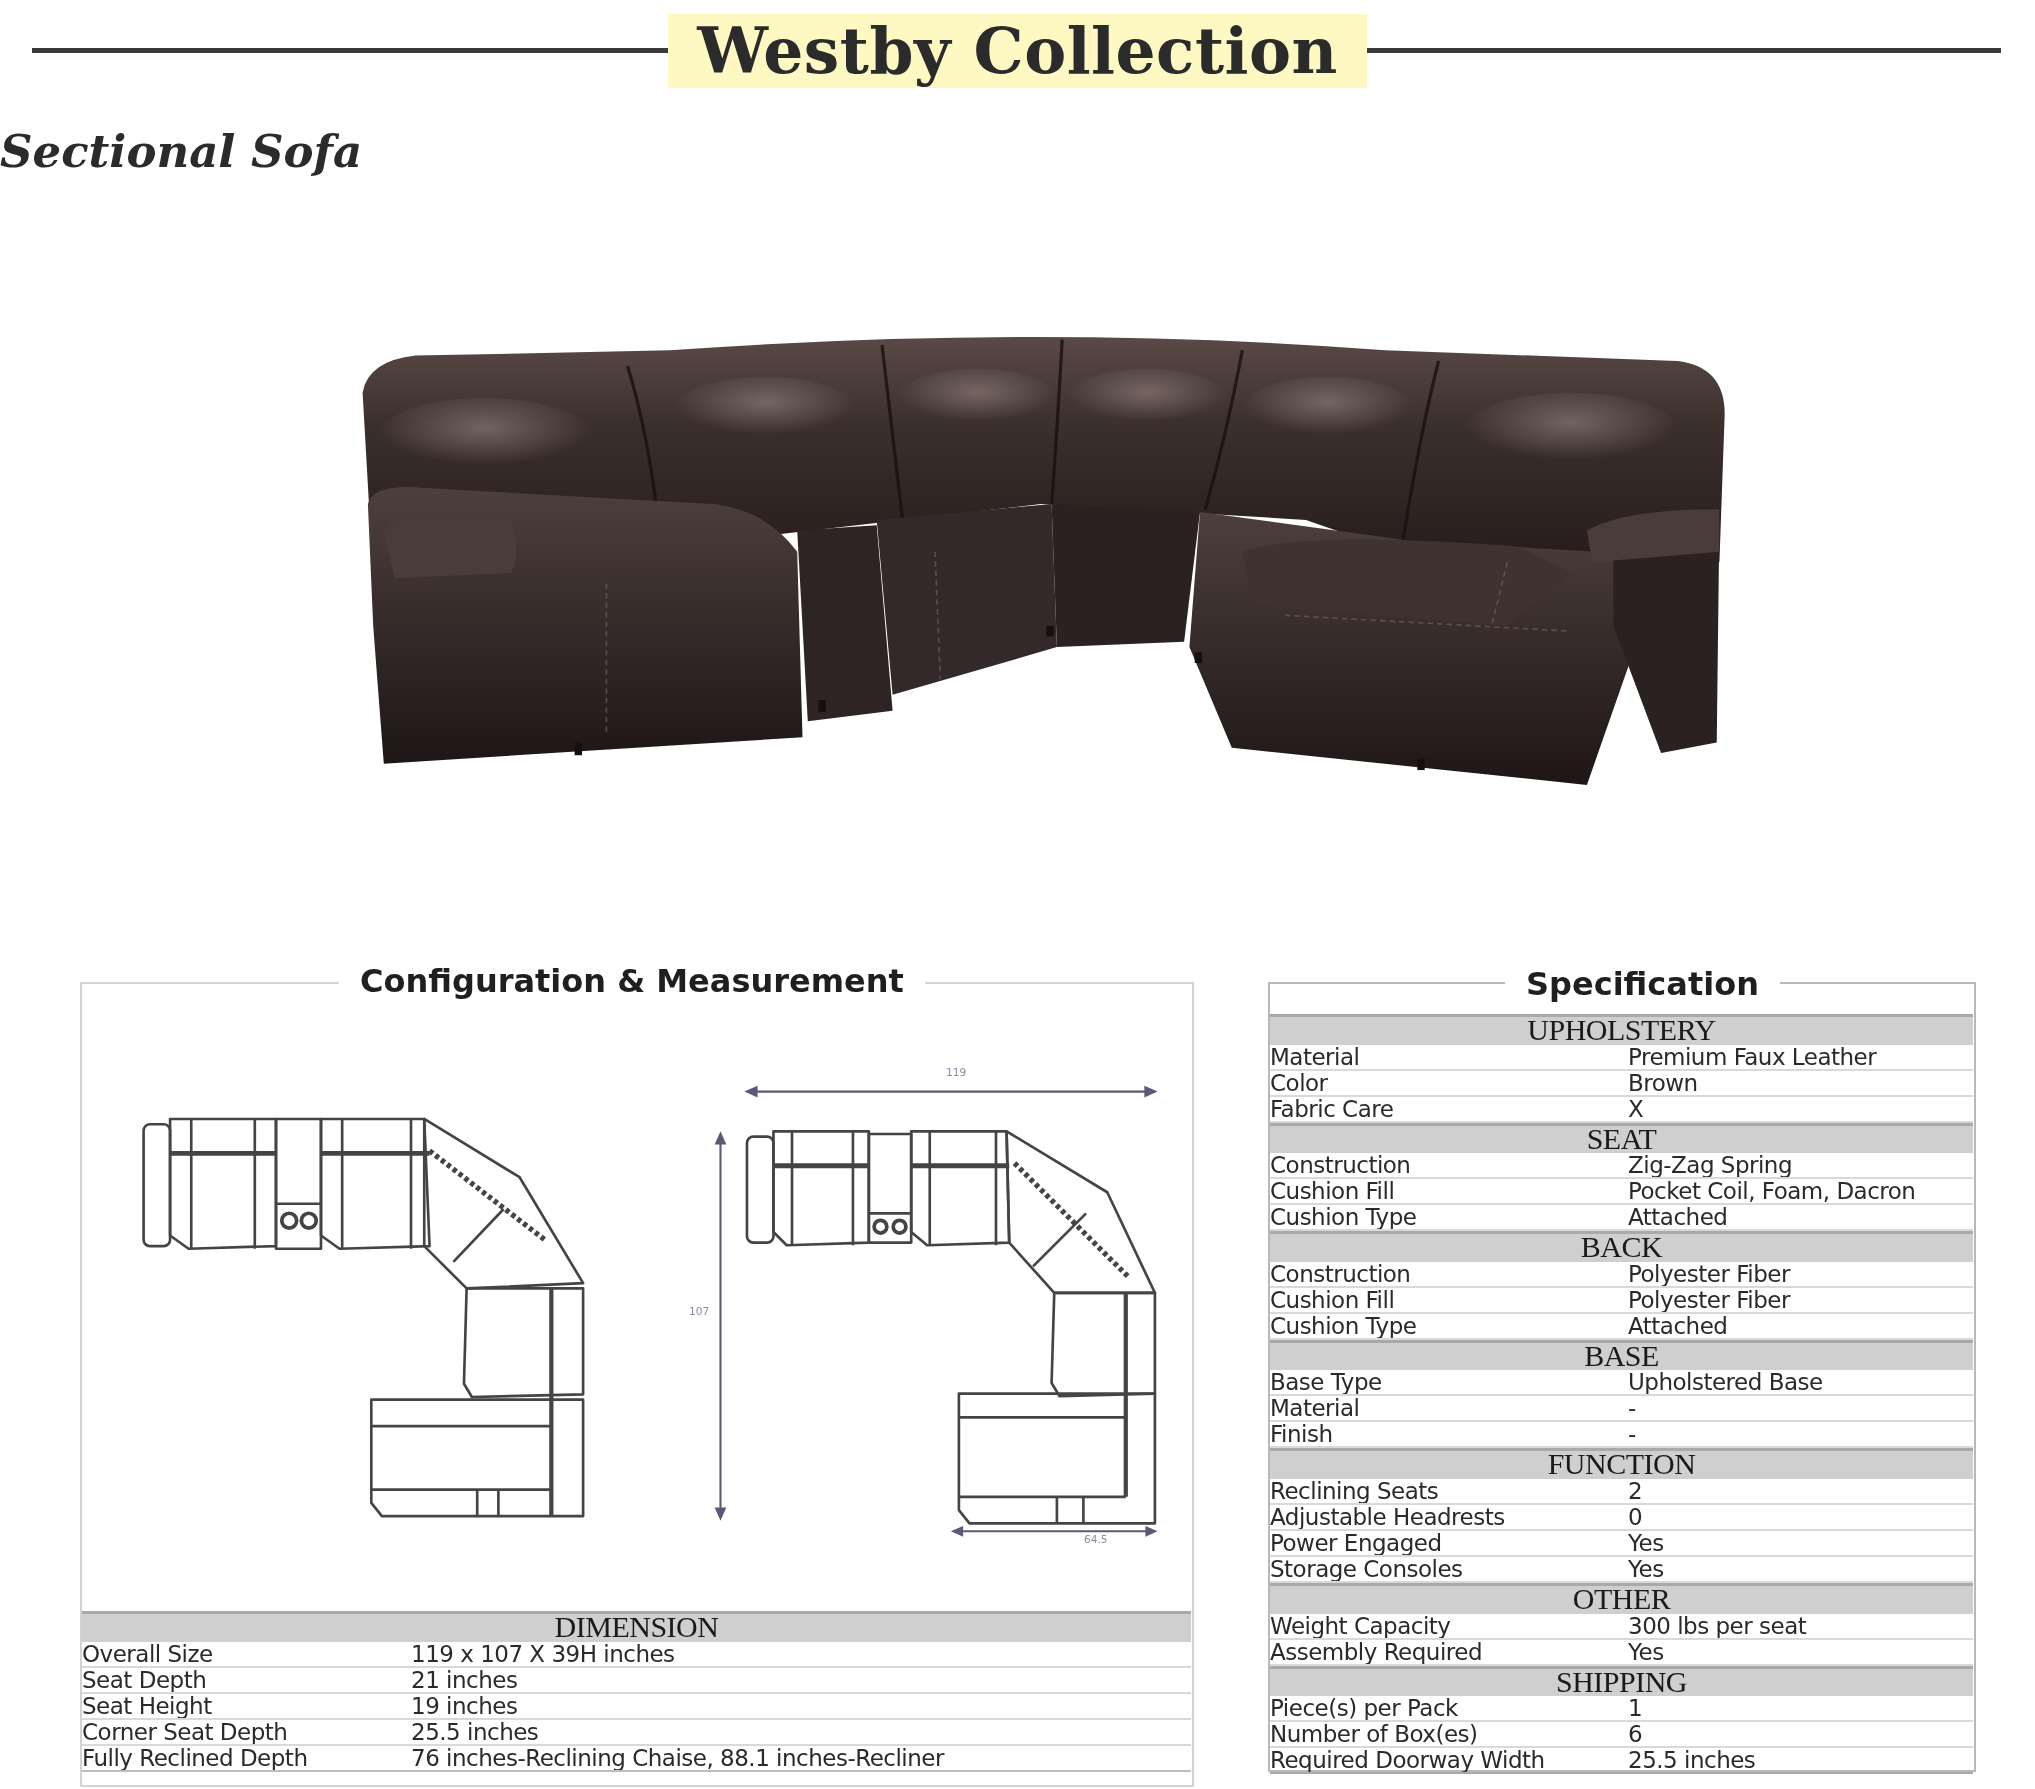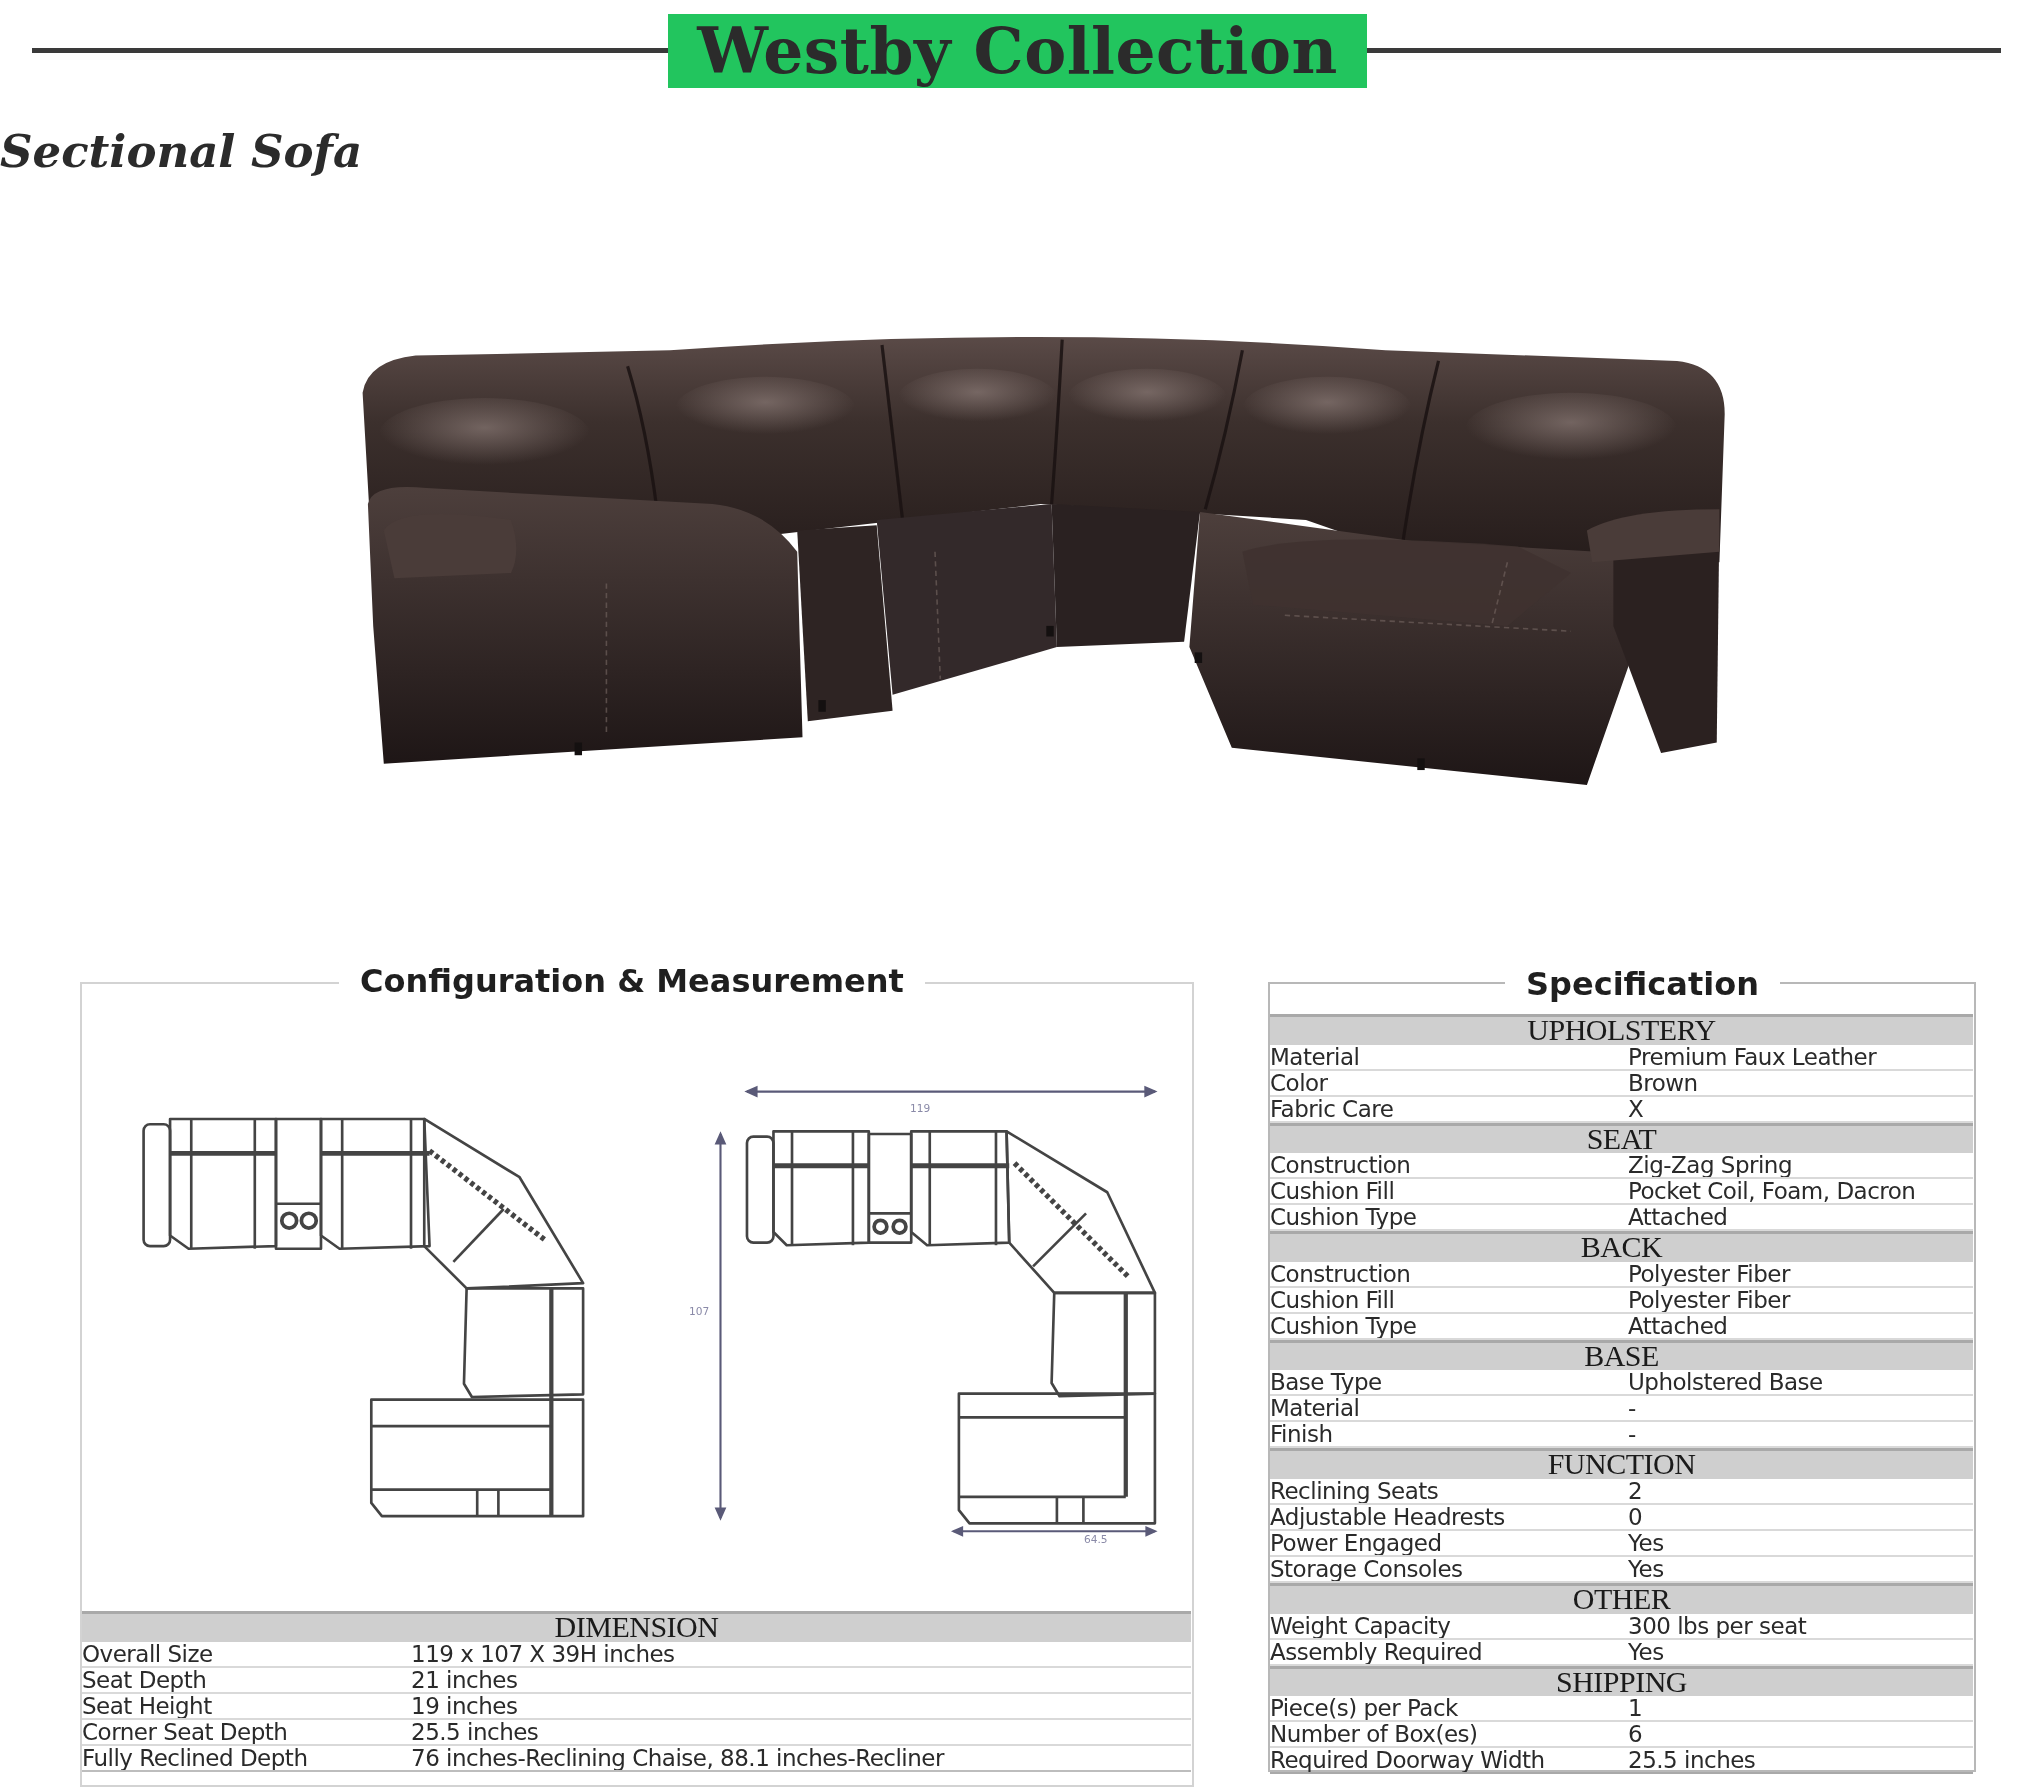--- a/index.html
+++ b/index.html
@@ -1,21 +1,21 @@
 <!DOCTYPE html>
 <html style="font-size:8.5px"><head>
 <meta charset="utf-8">
 <style>
   html, body { margin:0; padding:0; background:#ffffff; }
   body { width:2035px; height:1789px; position:relative; overflow:hidden; font-family:"DejaVu Sans", sans-serif; color:#1a1a1a; }
 
   
   .title-rule { position:absolute; height:4.8px; background:#3a3a3a; top:48px; }
   .title { position:absolute; left:0; width:2035px; top:10.6px; text-align:center; font-family:"DejaVu Serif", serif; font-weight:bold; font-size:63px; color:#2b2b2b; letter-spacing:0.5px; line-height:80px; }
-  .title span { background:#22c55e; padding:0 29px; }
+  .title span { background:#fef9c3; padding:0 29px; }
   .subtitle { position:absolute; left:0; width:2035px; top:125px; font-family:"DejaVu Serif", serif; font-style:italic; font-weight:bold; font-size:45px; color:#2b2b2b; }
 
   
   .photo { position:absolute; left:352px; top:329px; width:1378px; height:456px; }
 
   
   .panel { position:absolute; border:2.7px solid #d3d3d3; box-sizing:border-box; }
   .panel-heading { position:absolute; font-family:"DejaVu Sans", sans-serif; font-weight:bold; font-size:32px; color:#1f1f1f; background:#fff; padding:0 21px; white-space:nowrap;text-align:right; }
 
   
@@ -173,21 +173,21 @@
     <line x1="640" y1="380" x2="740" y2="280"></line>
     <path d="M680,430 L870,430 L870,620 L690,625 L675,600 Z"></path>
     <line x1="815" y1="430" x2="815" y2="815" stroke-width="8"></line>
     <path d="M500,620 L870,620 L870,865 L520,865 L500,840 Z"></path>
     <line x1="500" y1="665" x2="815" y2="665"></line>
     <line x1="500" y1="815" x2="815" y2="815"></line>
     <line x1="685" y1="815" x2="685" y2="865"></line>
     <line x1="735" y1="815" x2="735" y2="865"></line>
   </g>
 </svg>
-<div class="dim-label" style="left:910px; top:1066px;margin-top:36px;">119</div>
+<div class="dim-label" style="left:946px; top:1066px;">119</div>
 <div class="dim-label" style="left:689px; top:1305px;">107</div>
 <div class="dim-label" style="left:1084px; top:1533px;">64.5</div>
 
 <div class="tbl" style="left:82px; top:1611px; width:1109px;">
   <div class="sec-head">DIMENSION</div>
   <div class="row">
       <span class="k" style="width:329px">Overall Size</span>
       <span class="v">119 x 107 X 39H inches</span>
     </div>
   <div class="row">

